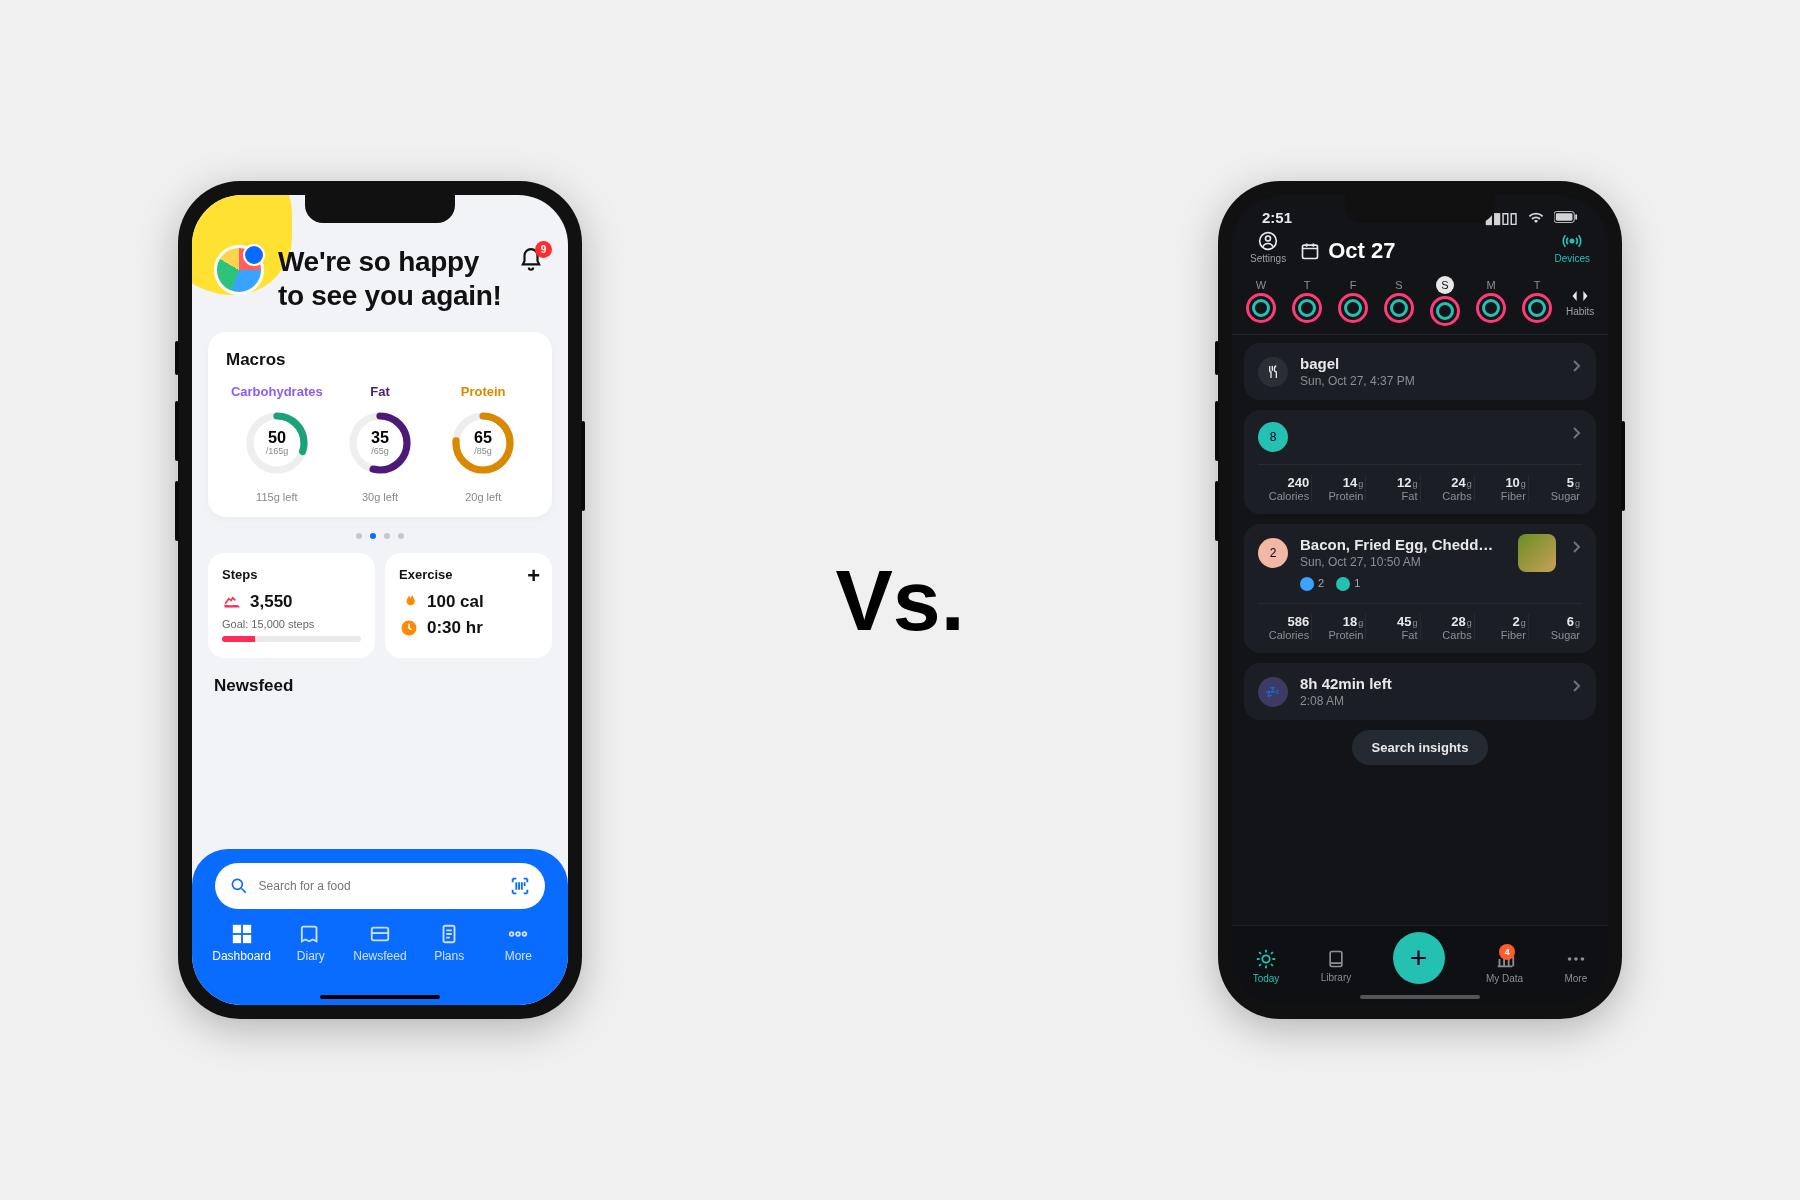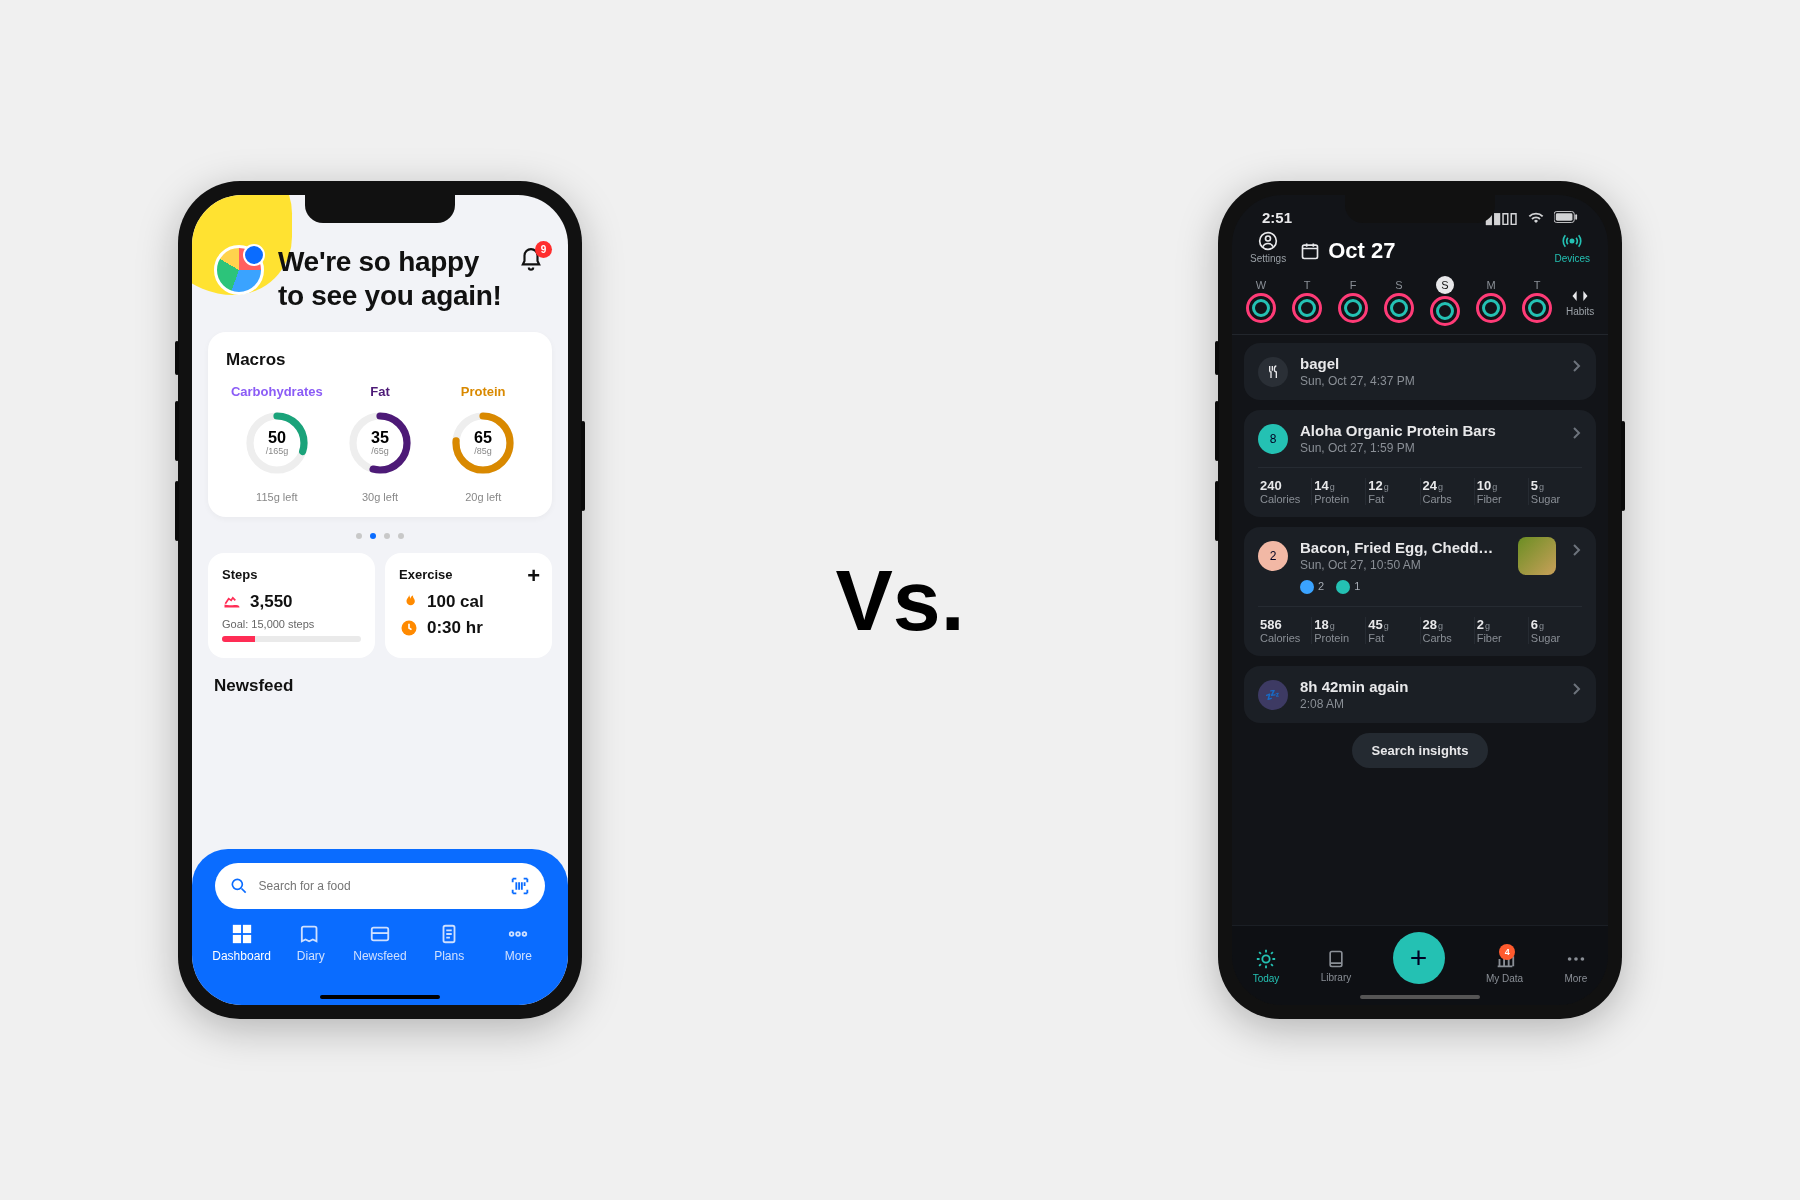--- a/index.html
+++ b/index.html
@@ -180,21 +180,21 @@
   .i-thumb {
     width:38px; height:38px; border-radius:8px;
     background: linear-gradient(135deg,#6b8e23,#c9a05a);
     position:absolute; right:40px; top:10px;
   }
   .reacts { display:flex; gap:12px; margin:8px 0 0 42px; font-size:11px; color:#a5abb3; }
   .react-dot{width:14px;height:14px;border-radius:50%;display:inline-block;vertical-align:middle;margin-right:4px;}
   .nutri {
     display:flex; gap:0; margin-top:12px; border-top:1px solid #262b32; padding-top:10px;
   }
-  .nut { flex:1; text-align:left; border-left:1px solid #262b32; padding:0 2px;}
+  .nut { flex:1; text-align:right; border-left:1px solid #262b32; padding:0 2px;}
   .nut:first-child{border-left:0;}
   .nut .v { font-size:13px; font-weight:700; color:#e8e8ea; }
   .nut .v small{font-size:9px;color:#8a8f96;font-weight:400;margin-left:1px;}
   .nut .l { font-size:11px; color:#8a8f96; }
 
   .sleep-ico{
     width:30px;height:30px;border-radius:50%;background:#3d3a63;display:flex;align-items:center;justify-content:center;font-size:12px;flex:none;
   }
 
   .search-insights{
@@ -504,24 +504,20 @@
     </div>
     <div class="item">
       <span class="chev">
         <svg width="10" height="14" viewBox="0 0 10 14" fill="none" stroke="#6d737c" stroke-width="2">
                   <path d="M2 2l5 5-5 5"></path>
                 </svg>
       </span>
 
       <div class="i-row">
         <div class="i-badge" style="background:#24c1b3;color:#002">8</div>
-        <div style="flex:1;min-width:0">
-                  <div class="i-title" style="white-space:nowrap;overflow:hidden;text-overflow:ellipsis;max-width:210px">Aloha Organic Protein Bars</div>
-                  <div class="i-sub">Sun, Oct 27, 1:59 PM</div>
-                </div>
       </div>
 
       <div class="nutri">
         <div class="nut">
                   <div class="v">240</div>
                   <div class="l">Calories</div>
                 </div>
         <div class="nut">
                   <div class="v">14<small>g</small></div>
                   <div class="l">Protein</div>
@@ -593,21 +589,21 @@
     <div class="item">
       <span class="chev">
         <svg width="10" height="14" viewBox="0 0 10 14" fill="none" stroke="#6d737c" stroke-width="2">
                   <path d="M2 2l5 5-5 5"></path>
                 </svg>
       </span>
 
       <div class="i-row">
         <div class="sleep-ico">💤</div>
         <div>
-                  <div class="i-title">8h 42min again</div>
+                  <div class="i-title">8h 42min left</div>
                   <div class="i-sub">2:08 AM</div>
                 </div>
       </div>
     </div>
           </div>
 
         <button class="search-insights">Search insights</button>
 
         <div class="footer-r">
           <div class="tab-r on">

